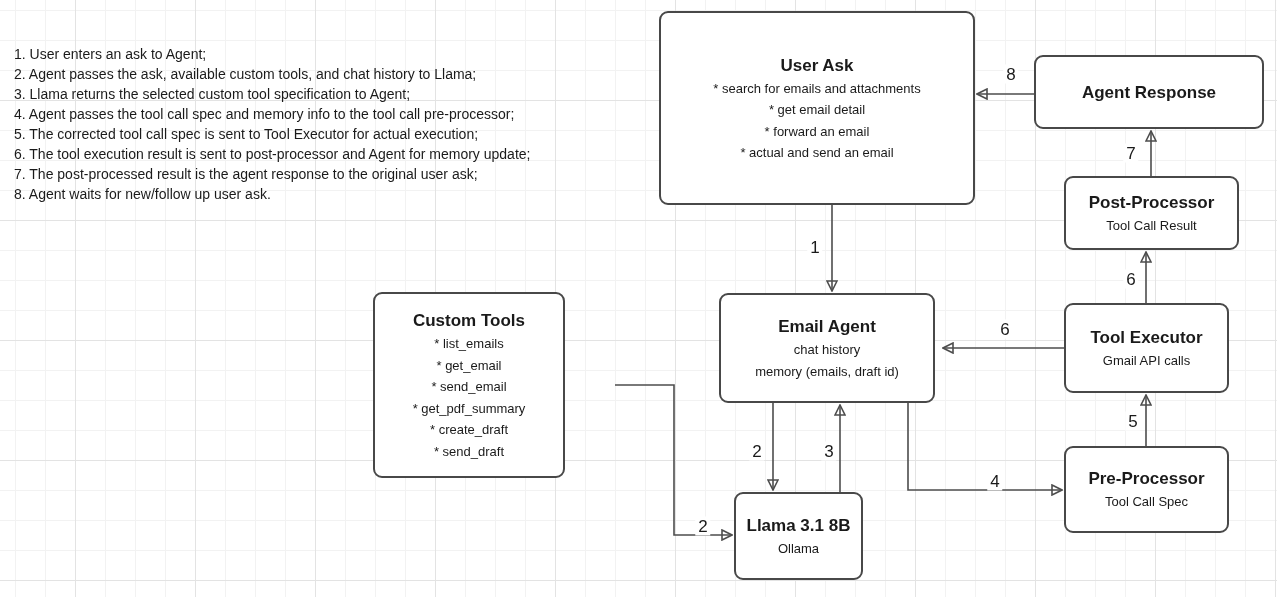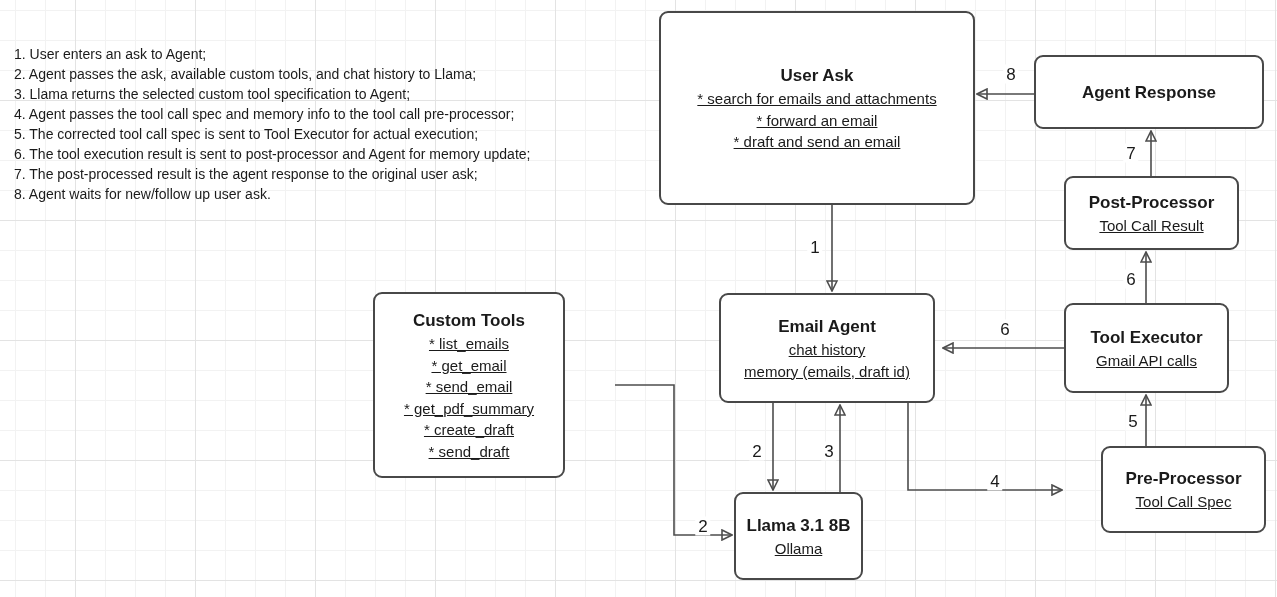--- a/index.html
+++ b/index.html
@@ -37,24 +37,23 @@
     text-align:center;
     padding:6px 8px;
   }
   .box-title{
     font-weight:bold;
     font-size:17px;
     line-height:25px;
     white-space:nowrap;
   }
   .box-sub, .box-lines div, .box-items div{
-    font-size:15px;
+    font-size:13px;
     line-height:21.5px;
     white-space:nowrap;
-    text-decoration:underline;
   }
   .steps{
     position:absolute;
     left:14px;
     top:44px;
     font-size:14px;
   }
   .steps div{
     line-height:20px;
     white-space:nowrap;
@@ -65,21 +64,21 @@
     font-size:17px;
     line-height:19px;
     background:#ffffff;
     padding:0 3px;
   }
   
   #user-ask      {left:659px; top:11px;  width:316px; height:194px;}
   #agent-response{left:1034px;top:55px;  width:230px; height:74px;}
   #post-processor{left:1064px;top:176px; width:175px; height:74px;}
   #tool-executor {left:1064px;top:303px; width:165px; height:90px;}
-  #pre-processor {left:1064px;top:446px; width:165px; height:87px;margin-left:37px;}
+  #pre-processor {left:1064px;top:446px; width:165px; height:87px;}
   #email-agent   {left:719px; top:293px; width:216px; height:110px;}
   #custom-tools  {left:373px; top:292px; width:192px; height:186px;}
   #llama         {left:734px; top:492px; width:129px; height:88px;}
   
   #lbl-e1     {left:815px; top:247px;}
   #lbl-e2a    {left:757px; top:451px;}
   #lbl-e3     {left:829px; top:451px;}
   #lbl-e2b    {left:703px; top:526px;}
   #lbl-e4     {left:995px; top:481px;}
   #lbl-e5     {left:1133px;top:421px;}
@@ -119,22 +118,23 @@
       <div>5. The corrected tool call spec is sent to Tool Executor for actual execution;</div>
       <div>6. The tool execution result is sent to post-processor and Agent for memory update;</div>
       <div>7. The post-processed result is the agent response to the original user ask;</div>
       <div>8. Agent waits for new/follow up user ask.</div>
     </div>
 
   <div class="node" id="user-ask">
     <div class="box-title">User Ask</div>
     <div class="box-items">
         <div>* search for emails and attachments</div>
+        <div>* get email detail</div>
         <div>* forward an email</div>
-        <div>* draft and send an email</div>
+        <div>* actual and send an email</div>
       </div>
   </div>
 
   <div class="node" id="agent-response">
     <div class="box-title">Agent Response</div>
   </div>
 
   <div class="node" id="post-processor">
     <div class="box-title">Post-Processor</div>
     <div class="box-sub">Tool Call Result</div>

